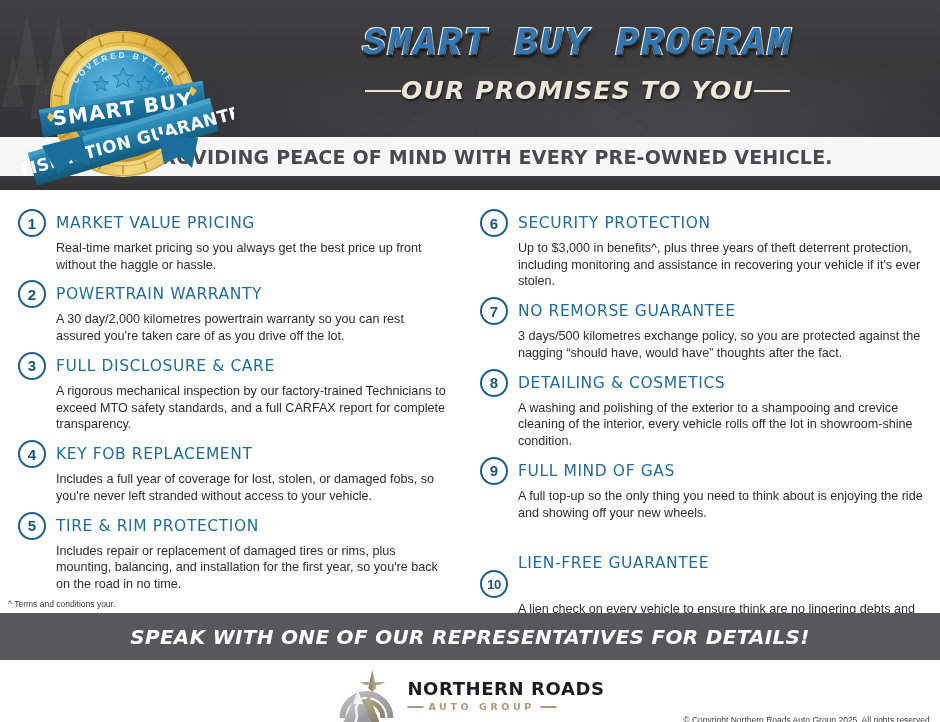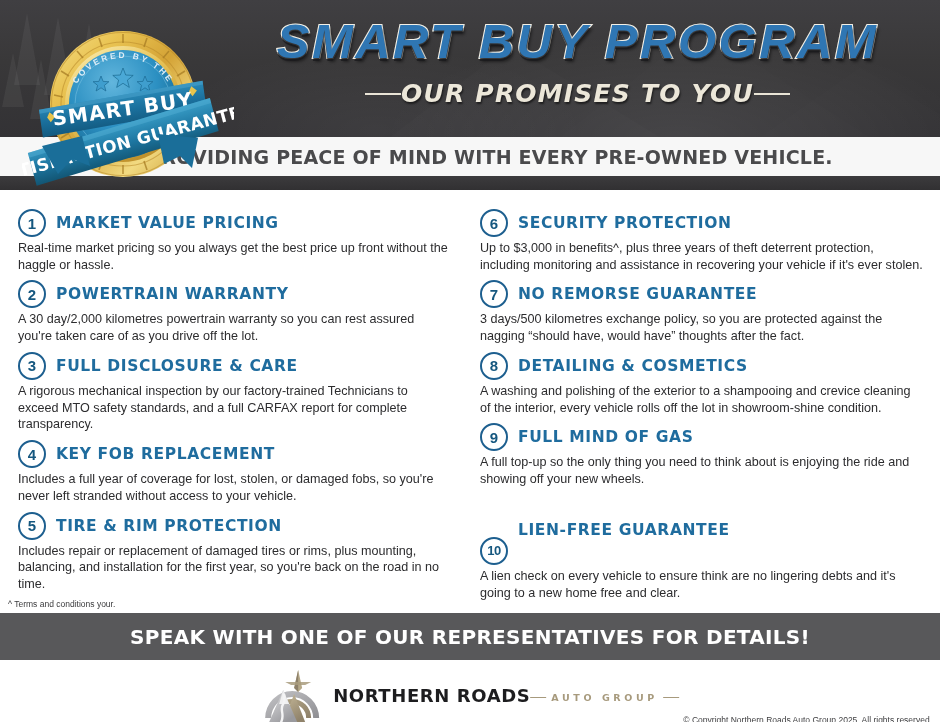--- a/index.html
+++ b/index.html
@@ -67,23 +67,23 @@
     position: absolute;
     left: 215px;
     top: 0;
     width: 725px;
     height: 137px;
     text-align: center;
     z-index: 5;
   }
 
   .main-title {
-    margin-top: 17px;
-    font-family: Liberation Sans, sans-serif;
-    font-size: 49px;
+    margin-top: 25px;
+    font-family: Liberation Mono, monospace;
+    font-size: 38px;
     font-weight: bold;
     font-style: italic;
     letter-spacing: 2.5px;
     color: #2f76b3;
     -webkit-text-stroke: 2.2px #f3f0e6;
     paint-order: stroke fill;
     text-shadow:
       0px 3px 0px rgba(25,25,28,0.75),
       2px 4px 3px rgba(0,0,0,0.45);
     line-height: 1;
@@ -191,26 +191,27 @@
     font-size: 15px;
     font-weight: bold;
     color: #15577f;
     line-height: 1;
   }
   .num-circle.wide { font-size: 13px; letter-spacing: -0.5px; margin-top: 42px; }
 
   .item-title {
     font-family: "DejaVu Sans", sans-serif;
     font-size: 15.5px;
-    font-weight: bold;
+    font-weight: normal;
     color: #1f6c9e;
     letter-spacing: 0.6px;
     white-space: nowrap;
   }
   .item-body {
+    margin-left: 38px;
     font-family: "Liberation Sans", sans-serif;
     font-size: 12.6px;
     line-height: 1.33;
     color: #2c2c2e;
   }
 
   .terms {
     position: absolute;
     left: 8px;
     bottom: 4px;
@@ -229,39 +230,40 @@
     align-items: center;
     justify-content: center;
   }
   .cta-text {
     font-family: "DejaVu Sans", sans-serif;
     font-size: 20px;
     font-weight: bold;
     color: #ffffff;
     letter-spacing: 0.3px;
     white-space: nowrap;
+    font-style: italic;
   }
 
   
   .footer {
     position: relative;
     width: 940px;
     height: 72px;
     background: #ffffff;
   }
   .logo-wrap {
     position: absolute;
     left: 50%;
     top: 8px;
     transform: translateX(-50%);
     display: flex;
     align-items: center;
     gap: 10px;
   }
-  .logo-text { display: flex; flex-direction: row; justify-content: center; }
+  .logo-text { display: flex; flex-direction: column; justify-content: center; }
   .logo-name {
     font-family: "DejaVu Sans", sans-serif;
     font-size: 18px;
     font-weight: bold;
     color: #1d1d1f;
     letter-spacing: 0.6px;
     line-height: 1.05;
   }
   .logo-sub-row {
     display: flex;

